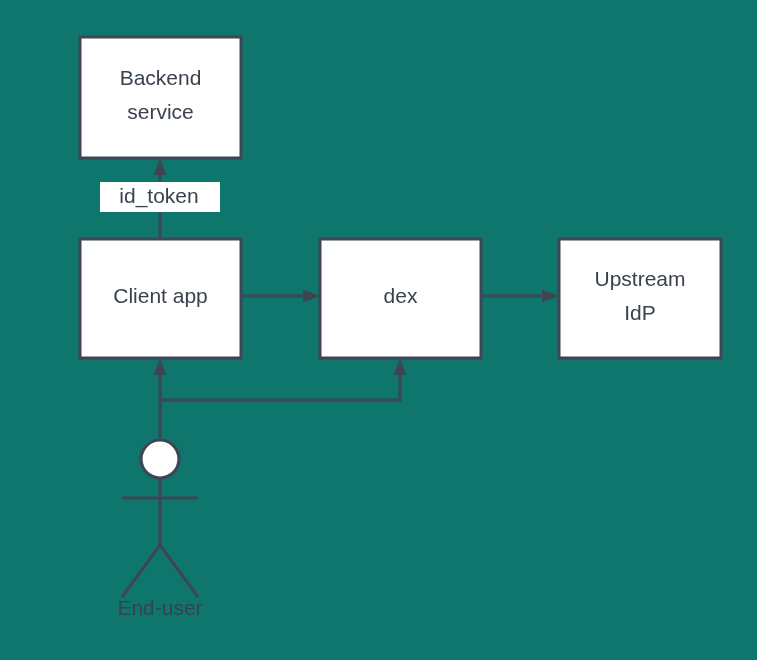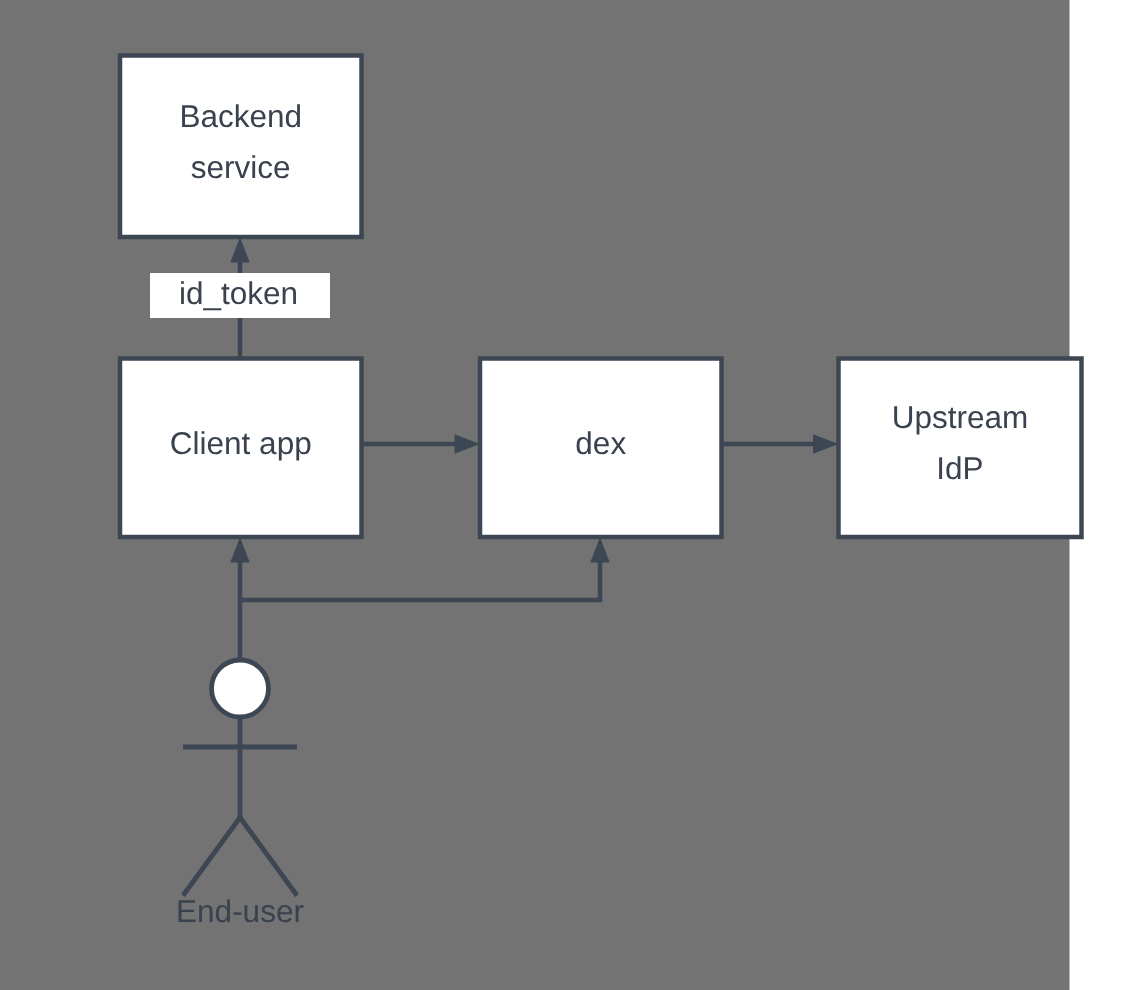--- a/index.html
+++ b/index.html
@@ -11,21 +11,22 @@
   body {
     font-family: "Liberation Sans", sans-serif;
     width: 760px;
     height: 660px;
     overflow: hidden;
   }
   #diagram-root {
     position: relative;
     width: 713px;
     height: 660px;
-    background: #737373;
+    background: #0f766e;
+    padding-left: 44px;
   }
   svg#diagram-canvas {
     position: absolute;
     top: 0;
     left: 0;
     width: 760px;
     height: 660px;
     display: block;
   }
   .node-box {

